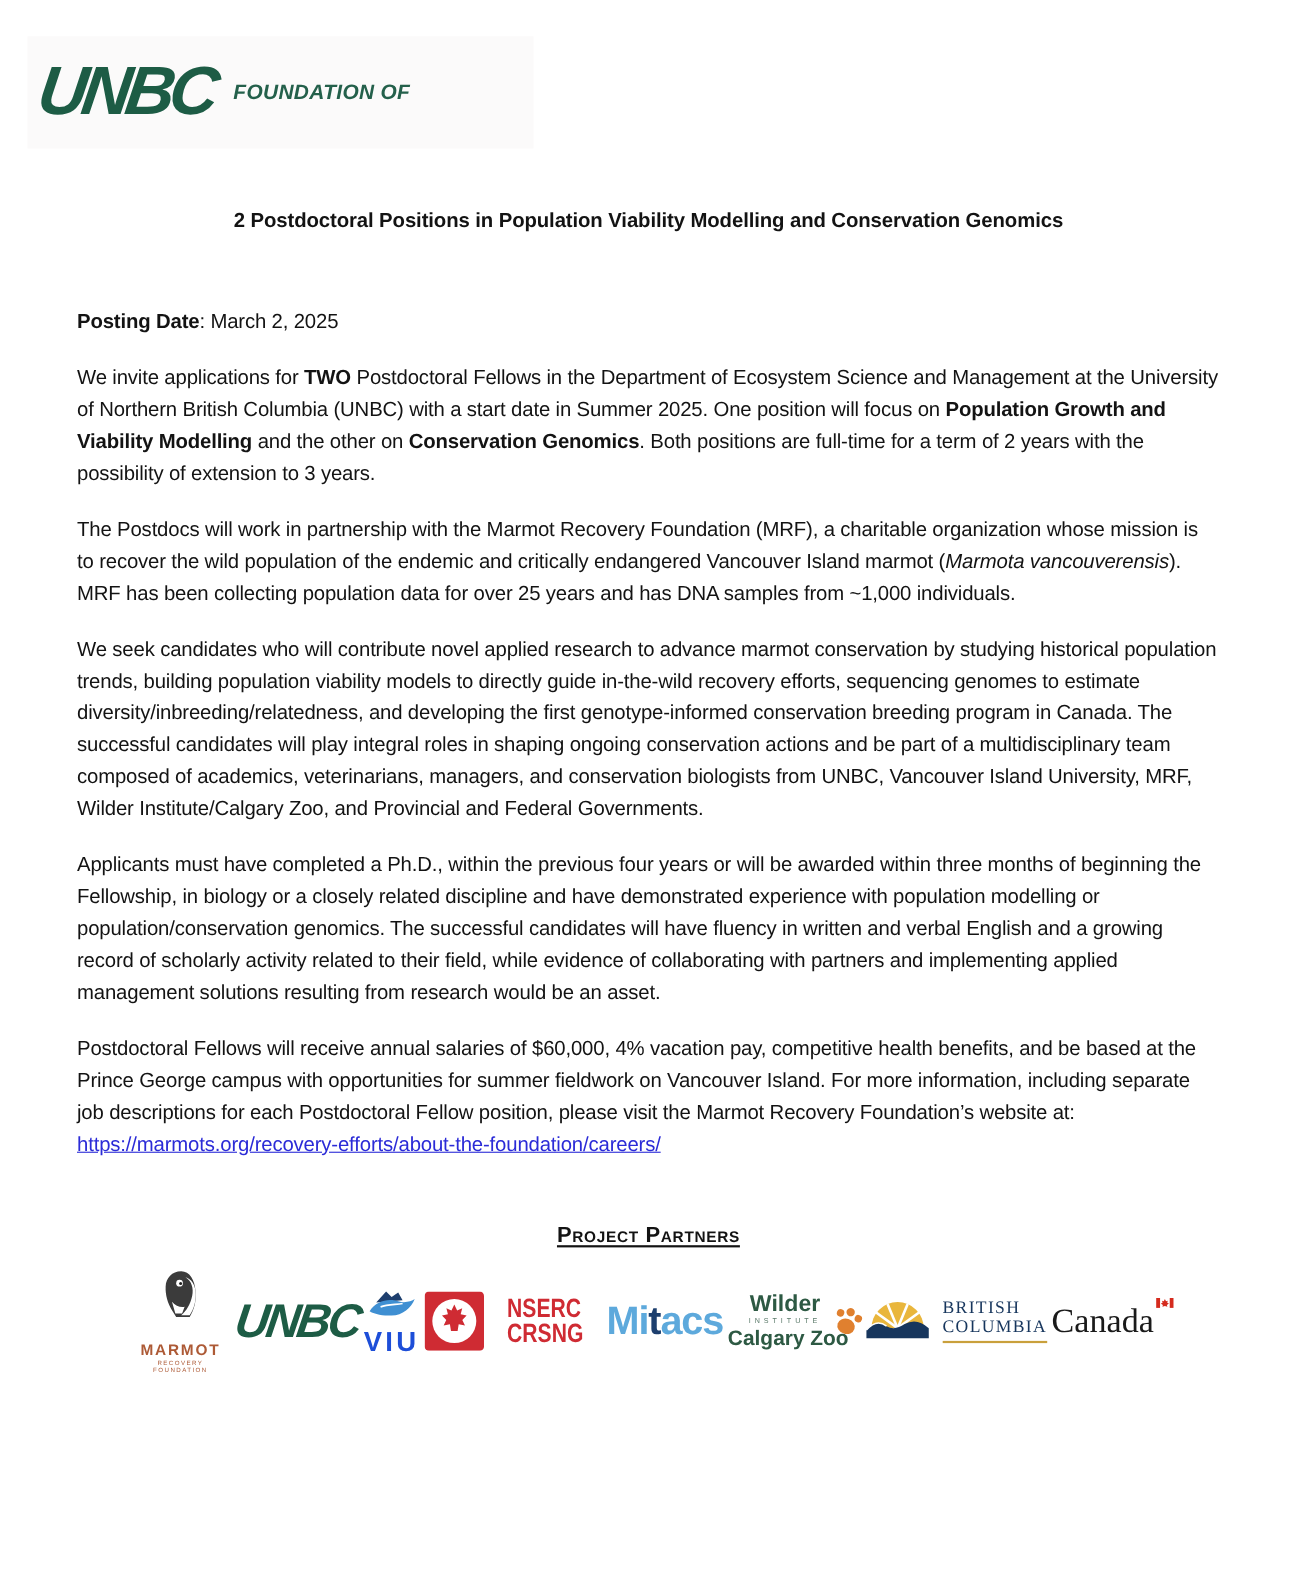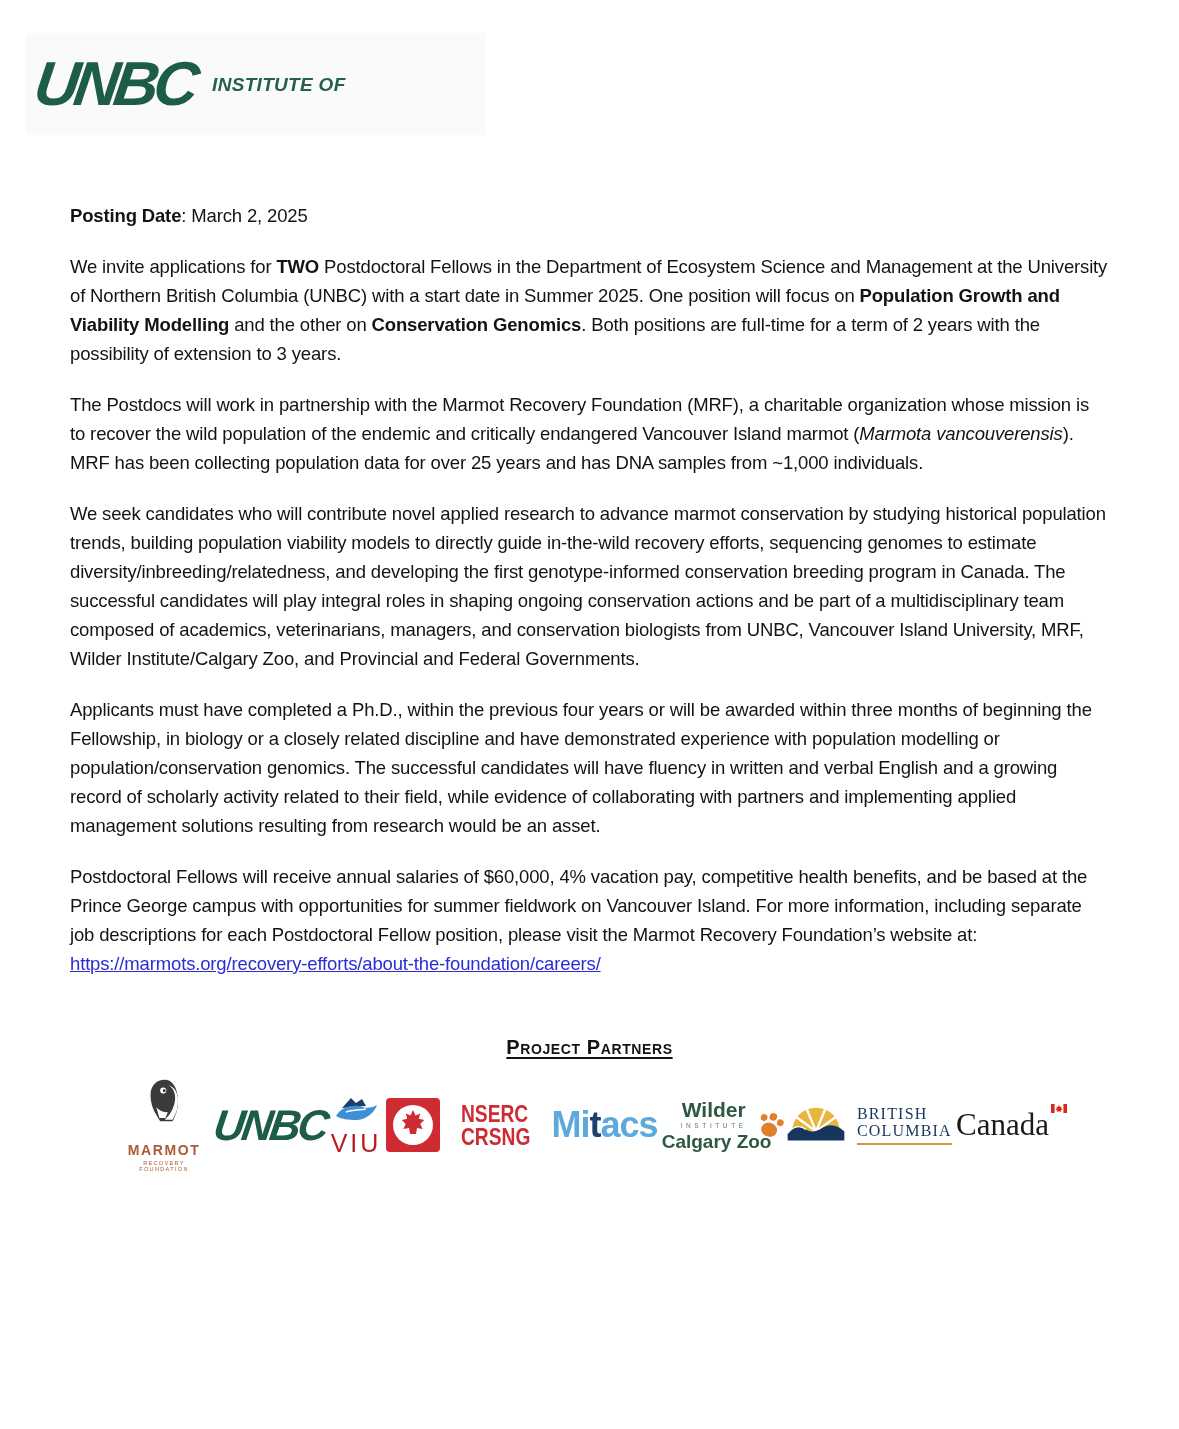--- a/index.html
+++ b/index.html
@@ -81,21 +81,21 @@
 
   
   .p-unbc-label {
     font-size:43px; font-weight:800; font-style:italic;
     color:#1d5c45; letter-spacing:-3px; line-height:1;
     transform:skewX(-8deg);
   }
 
   
   .p-viu { text-align:center; }
-  .viu-label { font-size:25px; font-weight:400; color:#b91c1c; letter-spacing:3px; line-height:1; margin-top:3px; }
+  .viu-label { font-size:25px; font-weight:700; color:#1d4ed8; letter-spacing:3px; line-height:1; margin-top:3px; }
 
   
   .p-nserc { display:flex; align-items:center; gap:21px; }
   .nserc-text { color:#cf2b33; font-weight:800; font-size:24px; line-height:23px; transform:scaleX(0.8); transform-origin:left center; white-space:nowrap; }
 
   
   .p-mitacs { font-size:36px; font-weight:800; color:#5da9dc; letter-spacing:-1px; white-space:nowrap; }
   .p-mitacs .t { color:#1d3f6e; }
 
   
@@ -120,25 +120,26 @@
   .canada-flag { position:absolute; top:-3px; right:-8px; }
 </style>
 </head>
 <body>
 
 <div class="page">
 
   <div class="logo-box">
     <div class="logo-acronym">UNBC</div>
     <div class="logo-lines">
-      <div>INSTITUTE OF</div>
+      <div>FOUNDATION OF</div>
     </div>
   </div>
 
   <div class="content">
+    <h1 class="doc-title">2 Postdoctoral Positions in Population Viability Modelling and Conservation Genomics</h1>
 
     <p class="posting"><span class="b">Posting Date</span><span>: March 2, 2025</span></p>
 
     <p class="para"><span>We invite applications for </span><span class="b">TWO</span><span> Postdoctoral Fellows in the Department of Ecosystem Science and Management at the University of Northern British Columbia (UNBC) with a start date in Summer 2025. One position will focus on </span><span class="b">Population Growth and Viability Modelling</span><span> and the other on </span><span class="b">Conservation Genomics</span><span>. Both positions are full-time for a term of 2 years with the possibility of extension to 3 years.</span></p>
     <p class="para"><span>The Postdocs will work in partnership with the Marmot Recovery Foundation (MRF), a charitable organization whose mission is to recover the wild population of the endemic and critically endangered Vancouver Island marmot (</span><span class="i">Marmota vancouverensis</span><span>). MRF has been collecting population data for over 25 years and has DNA samples from ~1,000 individuals.</span></p>
     <p class="para"><span>We seek candidates who will contribute novel applied research to advance marmot conservation by studying historical population trends, building population viability models to directly guide in-the-wild recovery efforts, sequencing genomes to estimate diversity/inbreeding/relatedness, and developing the first genotype-informed conservation breeding program in Canada. The successful candidates will play integral roles in shaping ongoing conservation actions and be part of a multidisciplinary team composed of academics, veterinarians, managers, and conservation biologists from UNBC, Vancouver Island University, MRF, Wilder Institute/Calgary Zoo, and Provincial and Federal Governments.</span></p>
     <p class="para"><span>Applicants must have completed a Ph.D., within the previous four years or will be awarded within three months of beginning the Fellowship, in biology or a closely related discipline and have demonstrated experience with population modelling or population/conservation genomics. The successful candidates will have fluency in written and verbal English and a growing record of scholarly activity related to their field, while evidence of collaborating with partners and implementing applied management solutions resulting from research would be an asset.</span></p>
     <p class="para"><span>Postdoctoral Fellows will receive annual salaries of $60,000, 4% vacation pay, competitive health benefits, and be based at the Prince George campus with opportunities for summer fieldwork on Vancouver Island. For more information, including separate job descriptions for each Postdoctoral Fellow position, please visit the Marmot Recovery Foundation’s website at: </span><a class="link" href="#">https://marmots.org/recovery-efforts/about-the-foundation/careers/</a></p>
 
     <div class="partners-heading">Project Partners</div>

